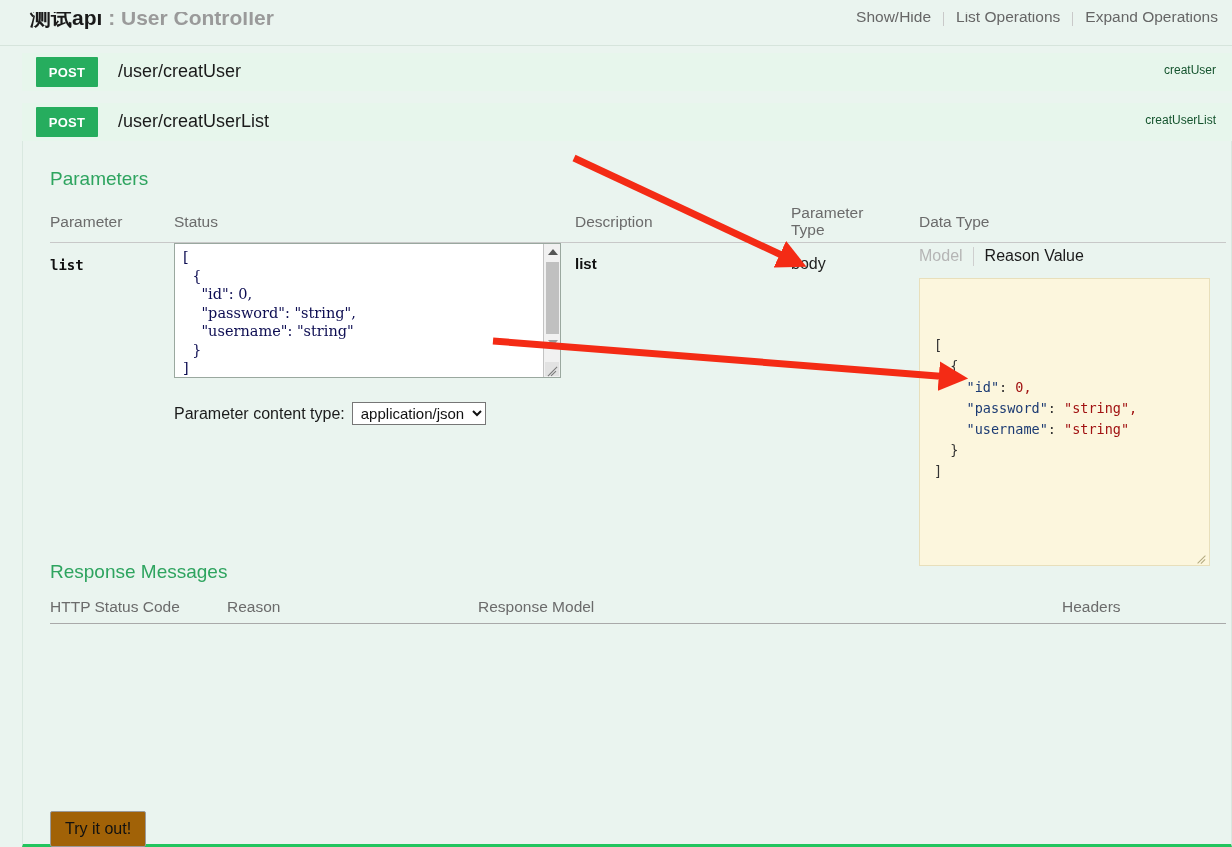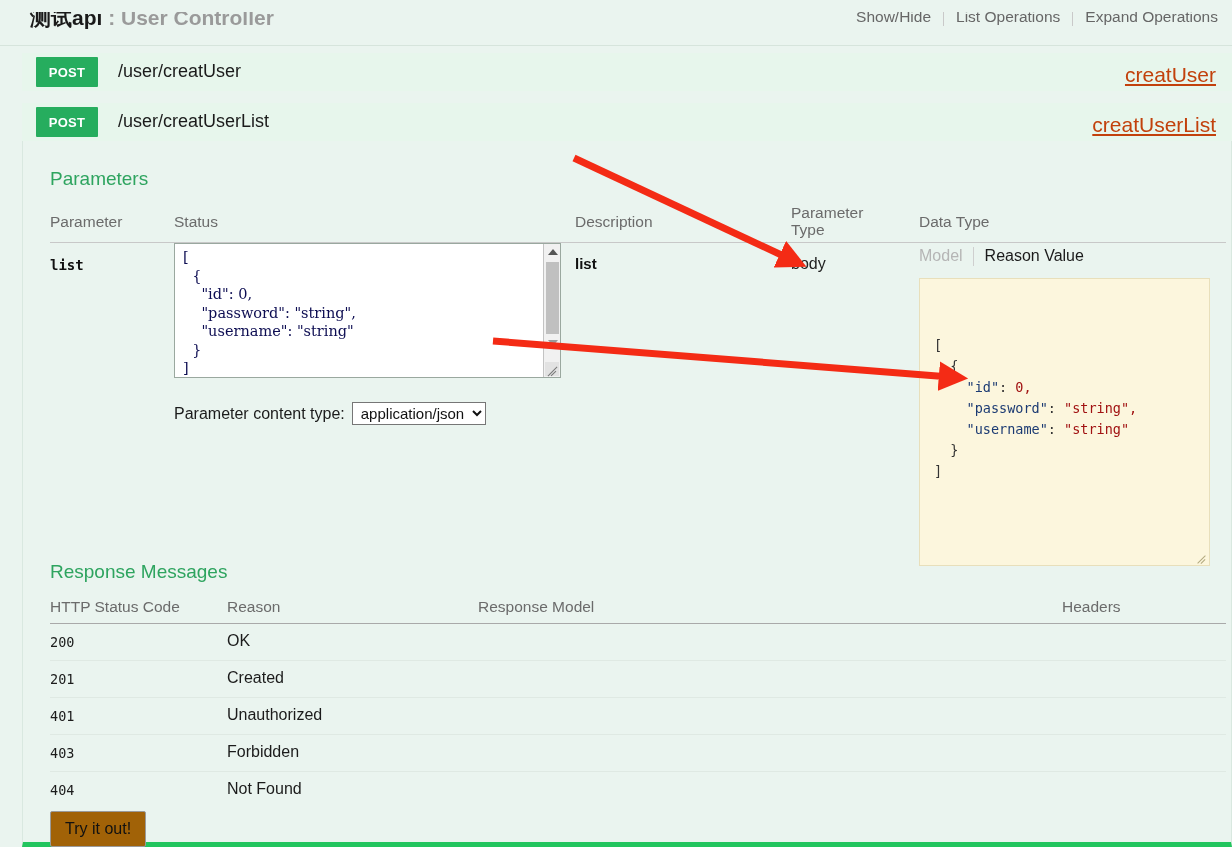--- a/index.html
+++ b/index.html
@@ -79,34 +79,33 @@
   }
   .op-path {
     position: absolute;
     left: 96px; top: 8px;
     font-size: 18px;
     color: #1b1b1b;
   }
   .op-nick {
     position: absolute;
     right: 16px; top: 10px;
-    font-size: 21px;
-    color: #c2410c;
-    text-decoration: underline;
+    font-size: 12px;
+    color: #14532d;
   }
 
   
   .op-body {
     position: absolute;
     left: 22px; top: 129px;
     width: 1210px; height: 706px;
     background: #eaf4ef;
     border-left: 1px solid #d9e8e0;
     border-right: 1px solid #d9e8e0;
-    border-bottom: 5px solid #22c55e;
+    border-bottom: 3px solid #22c55e;
   }
 
   .section-title {
     position: absolute;
     font-size: 19px;
     color: #2ea45f;
     font-weight: normal;
   }
   #params-title { left: 27px; top: 27px; }
   #resp-title   { left: 27px; top: 420px; }
@@ -429,42 +428,20 @@
 
     <div class="section-title" id="resp-title">Response Messages</div>
 
     <div class="rtable">
       <div class="rthead">
         <div class="rth rth-code">HTTP Status Code</div>
         <div class="rth rth-reason">Reason</div>
         <div class="rth rth-model">Response Model</div>
         <div class="rth rth-headers">Headers</div>
       </div>
-      <div id="response-rows">
-          <div class="rrow">
-            <div class="rc-code">200</div>
-            <div class="rc-reason">OK</div>
-          </div>
-          <div class="rrow">
-            <div class="rc-code">201</div>
-            <div class="rc-reason">Created</div>
-          </div>
-          <div class="rrow">
-            <div class="rc-code">401</div>
-            <div class="rc-reason">Unauthorized</div>
-          </div>
-          <div class="rrow">
-            <div class="rc-code">403</div>
-            <div class="rc-reason">Forbidden</div>
-          </div>
-          <div class="rrow">
-            <div class="rc-code">404</div>
-            <div class="rc-reason">Not Found</div>
-          </div>
-        </div>
     </div>
 
     <button class="try-button">Try it out!</button>
   </div>
 
   <svg class="annot" viewBox="0 0 1232 847">
     <defs>
       <marker id="ah" markerWidth="4.2" markerHeight="4.2" refX="1.6" refY="2.1" orient="auto">
         <polygon points="0,0 4.2,2.1 0,4.2" fill="#f42b15"></polygon>
       </marker>

